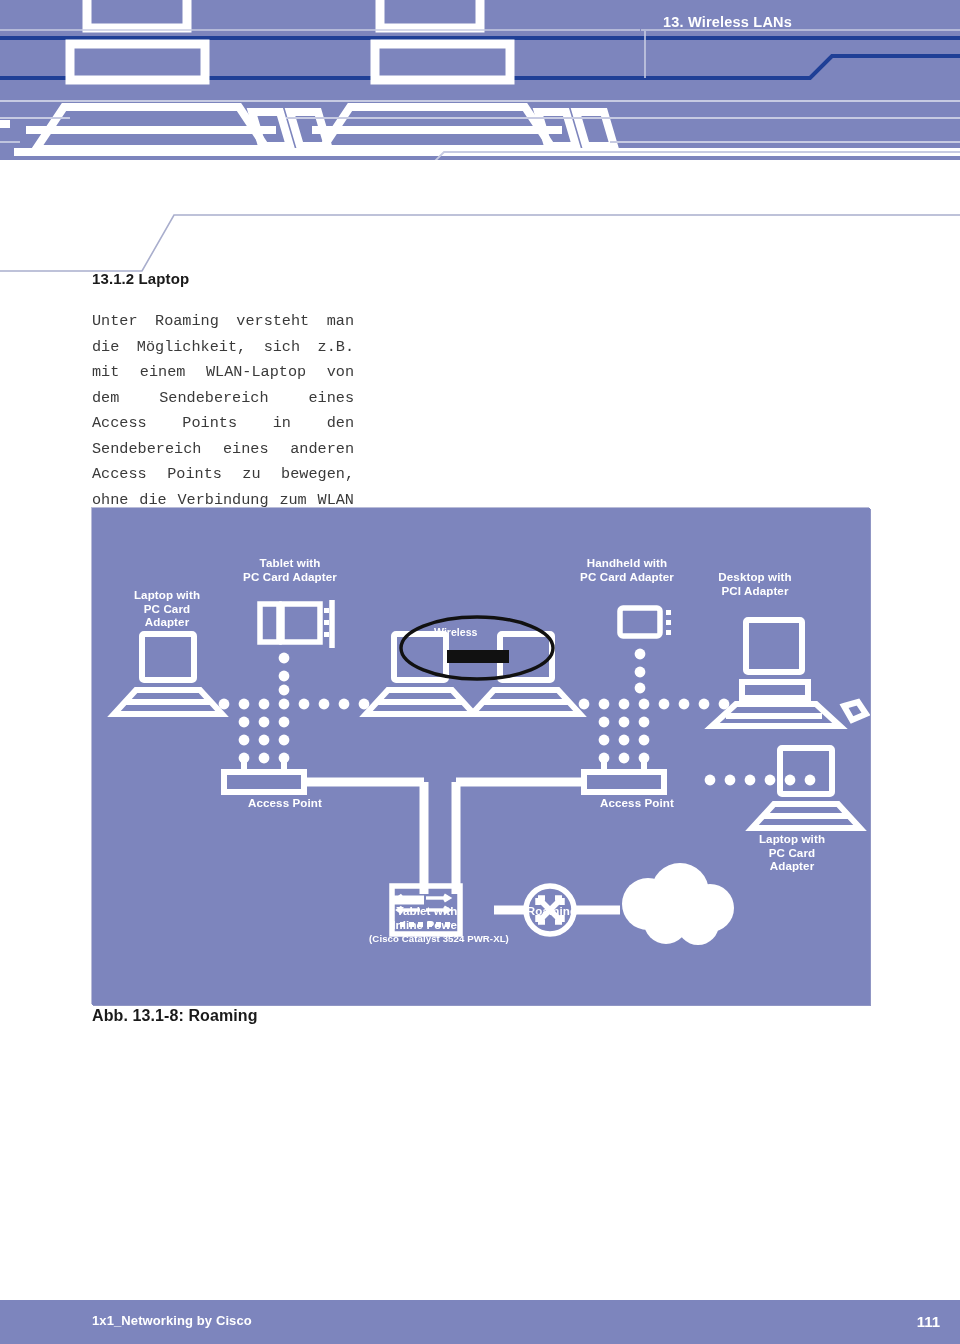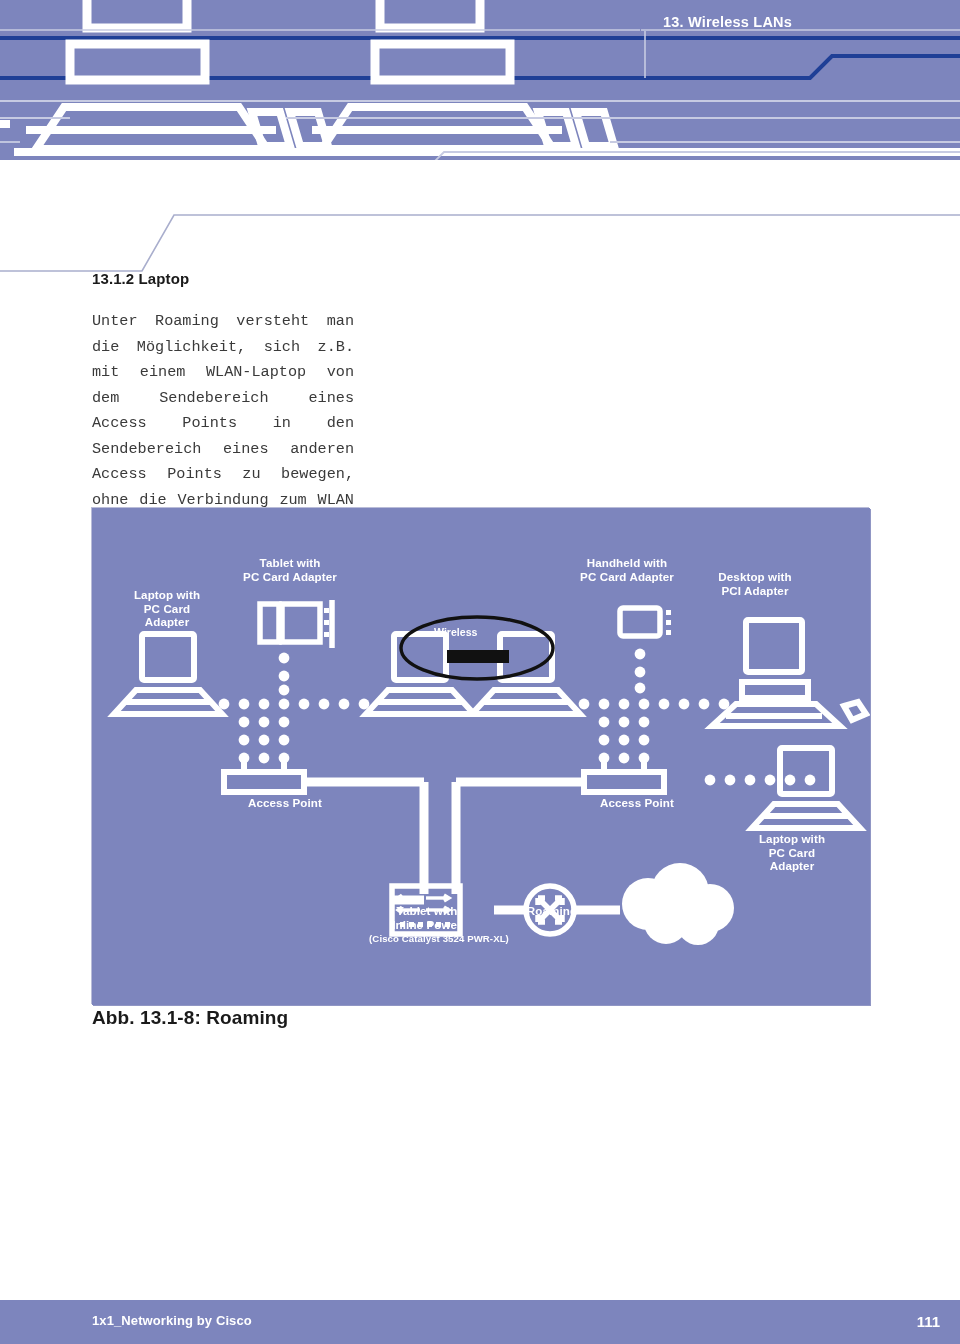--- a/index.html
+++ b/index.html
@@ -50,21 +50,21 @@
     white-space:pre-line;letter-spacing:.1px;
   }
   .fig-label.sub{font-size:9.6px;line-height:11.5px;}
   #roaming-tag{
     position:absolute;color:#ffffff;font-weight:bold;font-size:10.6px;
     white-space:nowrap;
   }
 
   #figure-caption{
     position:absolute;left:92px;top:1007px;
-    font-size:19px;font-weight:bold;color:#1a1a1a;letter-spacing:.1px;
+    font-size:16px;font-weight:bold;color:#1a1a1a;letter-spacing:.1px;
   }
 
   
   #footer-bar{
     position:absolute;left:0;top:1300px;width:960px;height:44px;
     background:#7d85bd;
     padding-left:8px;
   }
   #footer-title{
     position:absolute;left:92px;top:13px;color:#ffffff;

